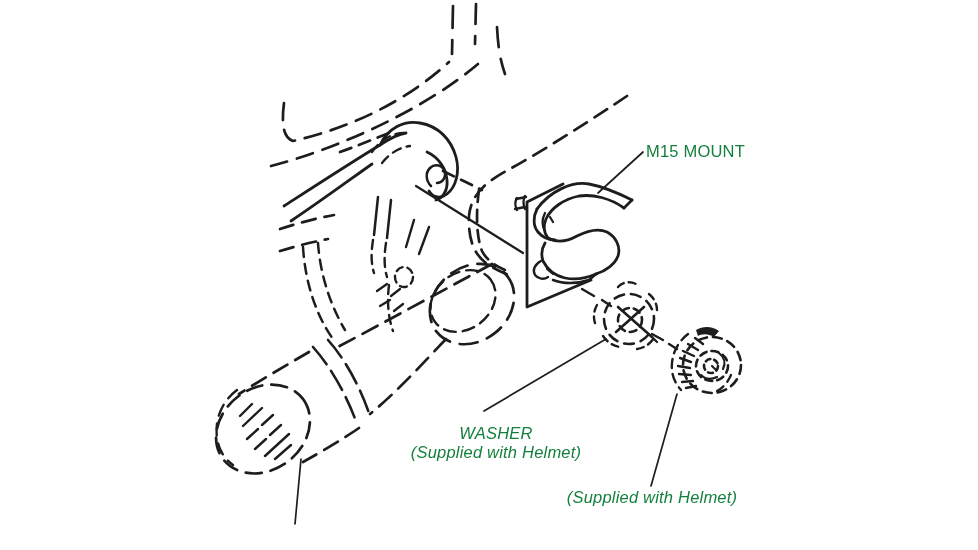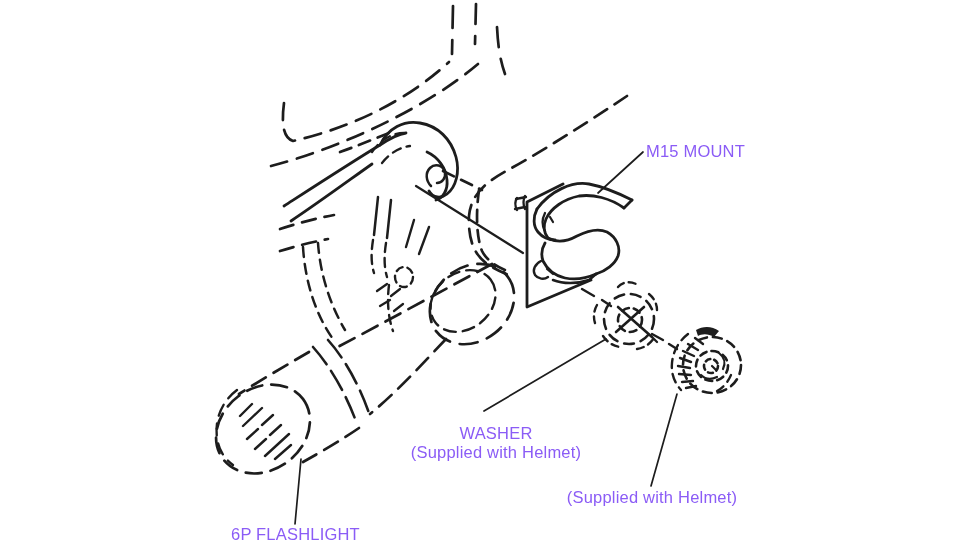--- a/index.html
+++ b/index.html
@@ -6,28 +6,28 @@
   .stage{
     position:relative;
     width:978px;height:550px;
     background:#ffffff;
     overflow:hidden;
     font-family:"Liberation Sans", sans-serif;
   }
   .stage svg{position:absolute;left:0;top:0;}
   .lbl{
     position:absolute;
-    color:#8b5cf6;
+    color:#15803d;
     font-size:16.5px;
     line-height:19px;
     letter-spacing:0.2px;
     white-space:nowrap;
   }
   .lbl.center{text-align:center;white-space:normal;}
-  .lbl div{white-space:nowrap;}
+  .lbl div{white-space:nowrap;font-style:italic;}
 </style>
 </head>
 <body>
 
 <div class="stage">
 
   <svg width="978" height="550" viewBox="0 0 978 550" fill="none" stroke="#1d1d1d" stroke-linecap="round" stroke-linejoin="round">
 
     <g stroke-width="2.7">
       <path stroke-dasharray="22 12" d="M453,6 L452,54"></path>
@@ -144,15 +144,14 @@
 
   <div class="lbl center" style="left:398px;top:424px;width:196px;">
     <div>WASHER</div>
     <div>(Supplied with Helmet)</div>
   </div>
 
   <div class="lbl center" style="left:554px;top:488px;width:196px;">
     <div>(Supplied with Helmet)</div>
   </div>
 
-  <div class="lbl" style="left:231px;top:525px;">6P FLASHLIGHT</div>
 
 </div>
 
 </body></html>

